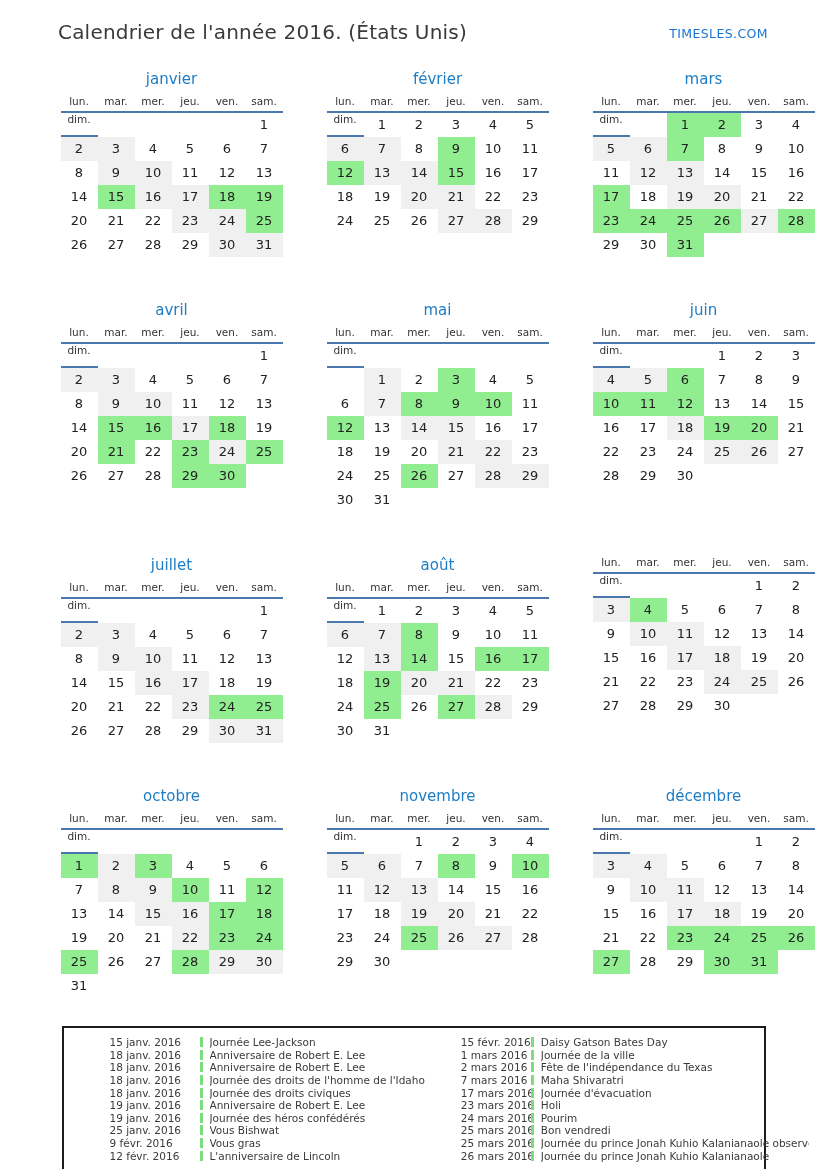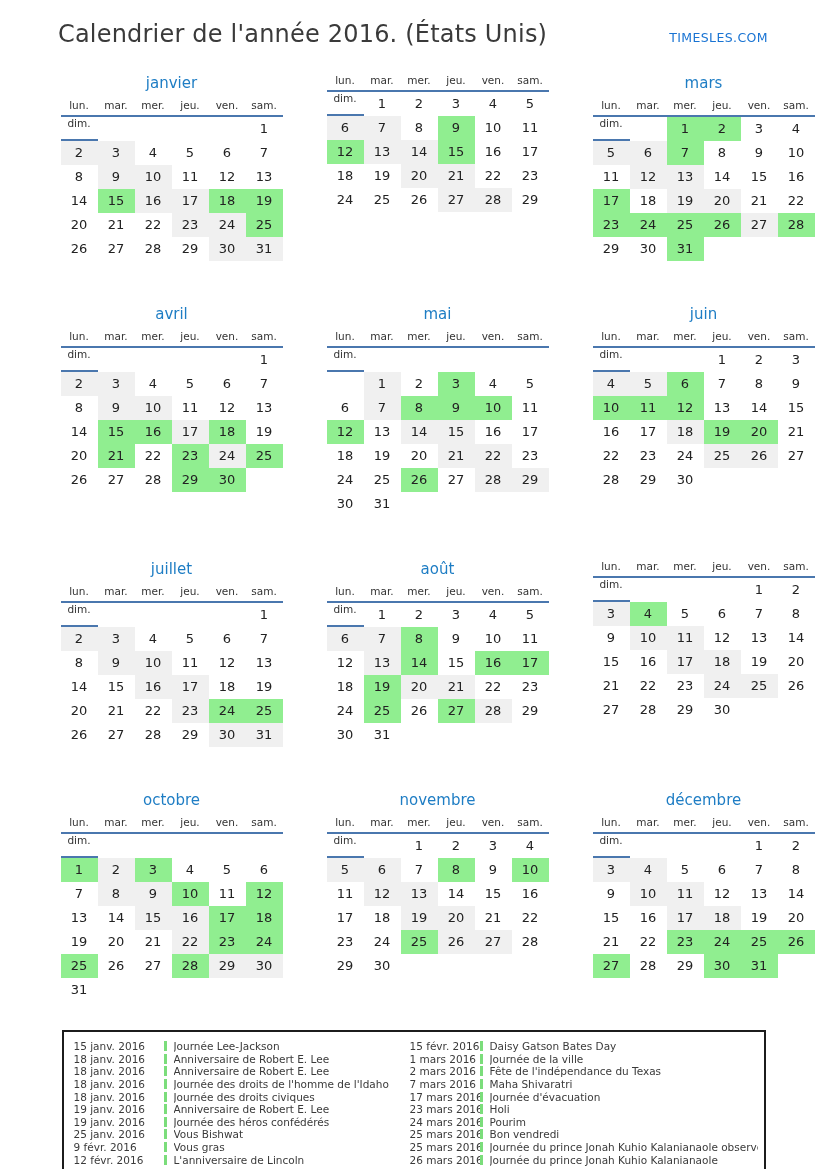--- a/index.html
+++ b/index.html
@@ -6,21 +6,21 @@
   html, body { background: #ffffff; }
   body {
     width: 827px; height: 1169px; margin: 0 auto; position: relative;
     font-family: "DejaVu Sans", "Liberation Sans", sans-serif;
     -webkit-font-smoothing: antialiased;
   }
   .header {
     display: flex; justify-content: space-between; align-items: flex-end;
     margin: 20px 59px 0 58px;
   }
-  .page-title { font-size: 24px; color: #3a3a3a; letter-spacing: 0.2px; }
+  .page-title { font-size: 20px; color: #3a3a3a; letter-spacing: 0.2px; }
   .site-link {
     font-size: 12.5px; color: var(--link-blue); text-decoration: none;
     letter-spacing: 0.4px; padding-bottom: 3px;
   }
   .months {
     display: grid; grid-template-columns: repeat(3, 222px);
     column-gap: 20px; row-gap: 26px;
     width: 706px; margin: 26px auto 0; align-items: start; gap: 44px;
   }
   .month { width: 222px; }
@@ -37,21 +37,21 @@
     height: 24px; line-height: 24px; text-align: center;
     font-size: 13px; color: #222;
   }
   .cell.weekend { background: var(--weekend-gray); }
   .cell.holiday { background: var(--holiday-green); }
   .legend {
     width: 704px; margin: 28px auto 0;
     border: 2px solid var(--legend-border);
     display: flex; padding: 8px 6px 10px 10px;
   }
-  .legend-col { width: 346px; }
+  .legend-col { width: 346px; margin-left: 36px; }
   .legend-col + .legend-col { width: 348px; }
   .lrow {
     display: flex; align-items: center; height: 12.6px;
     font-size: 10.5px; color: #3a3a3a; white-space: nowrap;
   }
   .ldate { flex: none; width: 90px; }
   .legend-col + .legend-col .ldate { width: 70px; }
   .lbar {
     flex: none; width: 3px; height: 10px;
     background: var(--marker-green); margin-right: 7px;
@@ -108,20 +108,21 @@
         <div class="cell holiday">25</div>
         <div class="cell">26</div>
         <div class="cell">27</div>
         <div class="cell">28</div>
         <div class="cell">29</div>
         <div class="cell weekend">30</div>
         <div class="cell weekend">31</div>
       </div>
     </div>
     <div class="month">
+      <div class="month-title">février</div>
       <div class="daygrid">
         <div class="dow">lun.</div>
         <div class="dow">mar.</div>
         <div class="dow">mer.</div>
         <div class="dow">jeu.</div>
         <div class="dow">ven.</div>
         <div class="dow">sam.</div>
         <div class="dow">dim.</div>
         <div class="cell">1</div>
         <div class="cell">2</div>

